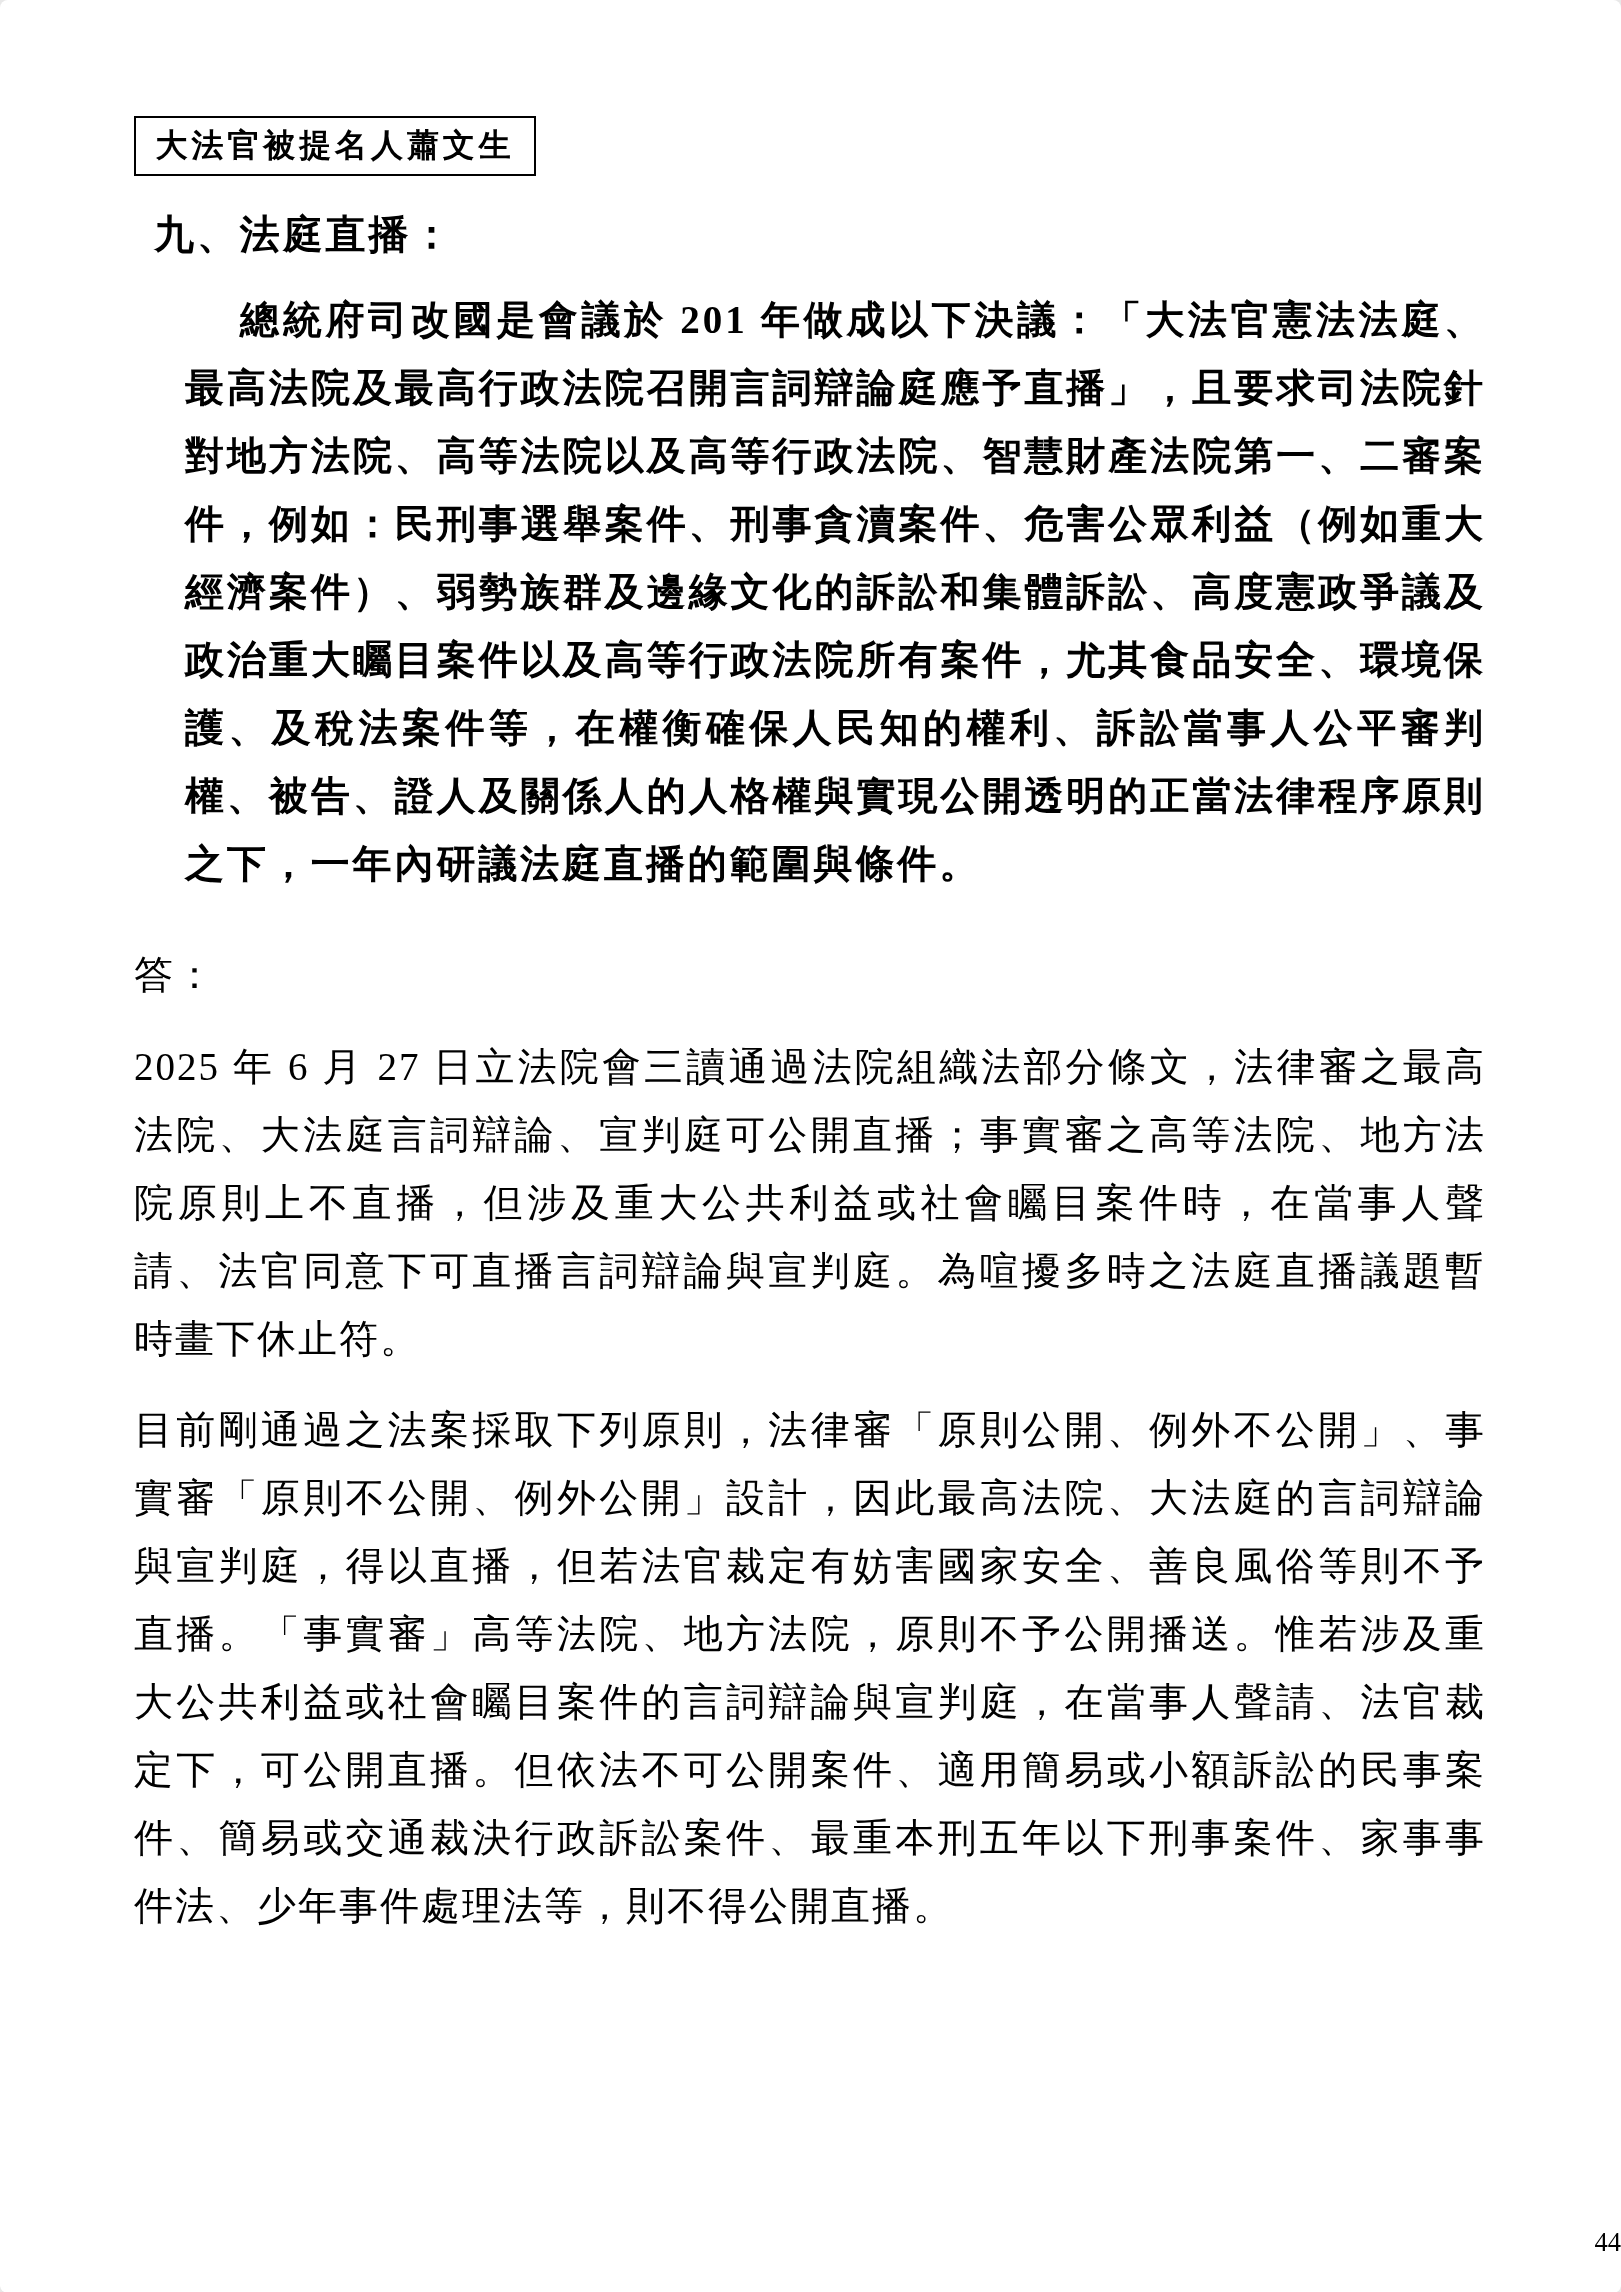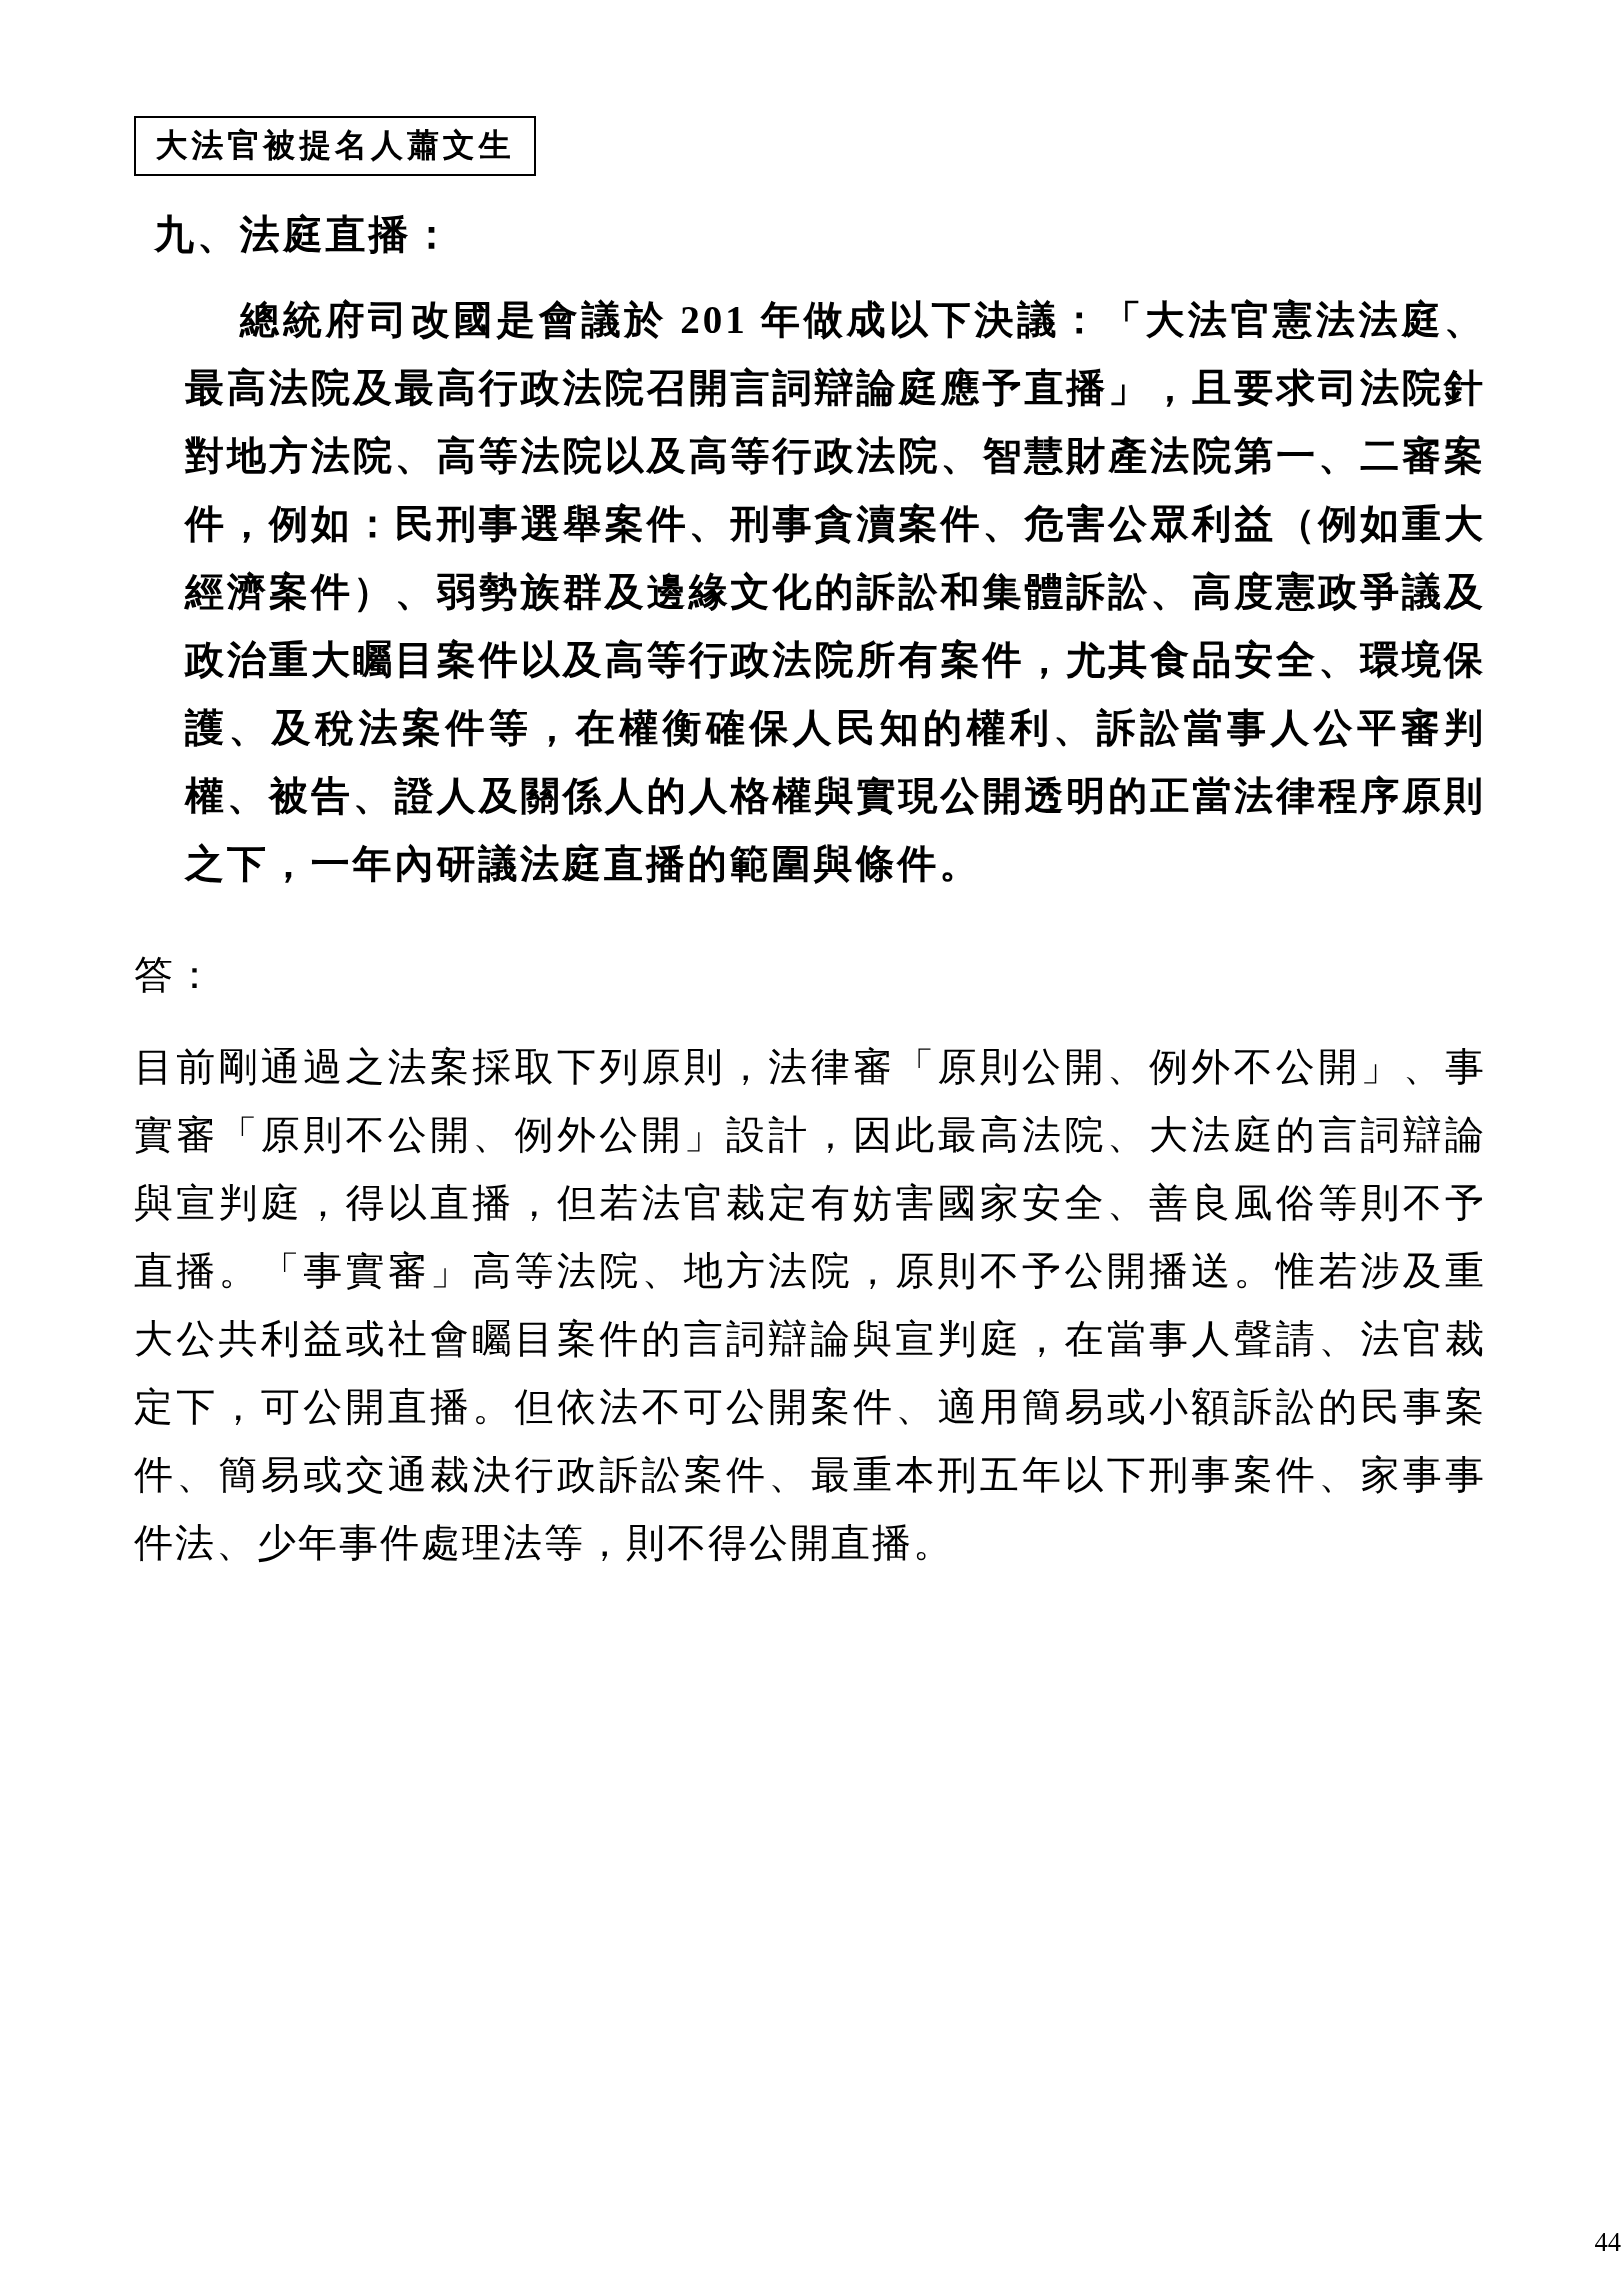--- a/index.html
+++ b/index.html
@@ -11,20 +11,21 @@
     position: relative;
     width: 1621px;
     height: 2293px;
     margin: 0 auto;
     background: #ffffff;
     box-sizing: border-box;
     padding: 116px 135px 0 134px;
     font-family: "Liberation Serif", "DejaVu Serif", serif;
     color: #000000;
     overflow: hidden;
+    border-radius: 8px;
   }
   .header-box {
     display: inline-block;
     border: 2px solid #000000;
     padding: 7.8px 19.6px 9.8px 19.6px;
     font-size: 32px;
     font-weight: 700;
     letter-spacing: 3.9px;
     line-height: 1.2;
   }
@@ -80,20 +81,21 @@
 
   <div class="header-box">大法官被提名人蕭文生</div>
 
   <div class="section-heading">九、法庭直播：</div>
 
   <p class="q-para">總統府司改國是會議於 201 年做成以下決議：「大法官憲法法庭、最高法院及最高行政法院召開言詞辯論庭應予直播」，且要求司法院針對地方法院、高等法院以及高等行政法院、智慧財產法院第一、二審案件，例如：民刑事選舉案件、刑事貪瀆案件、危害公眾利益（例如重大經濟案件）、弱勢族群及邊緣文化的訴訟和集體訴訟、高度憲政爭議及政治重大矚目案件以及高等行政法院所有案件，尤其食品安全、環境保護、及稅法案件等，在權衡確保人民知的權利、訴訟當事人公平審判權、被告、證人及關係人的人格權與實現公開透明的正當法律程序原則之下，一年內研議法庭直播的範圍與條件。</p>
 
 
   <div class="answer-label">答：</div>
 
+  <p class="a-para">2025 年 6 月 27 日立法院會三讀通過法院組織法部分條文，法律審之最高法院、大法庭言詞辯論、宣判庭可公開直播；事實審之高等法院、地方法院原則上不直播，但涉及重大公共利益或社會矚目案件時，在當事人聲請、法官同意下可直播言詞辯論與宣判庭。為喧擾多時之法庭直播議題暫時畫下休止符。</p>
 
   <p class="a-para">目前剛通過之法案採取下列原則，法律審「原則公開、例外不公開」、事實審「原則不公開、例外公開」設計，因此最高法院、大法庭的言詞辯論與宣判庭，得以直播，但若法官裁定有妨害國家安全、善良風俗等則不予直播。「事實審」高等法院、地方法院，原則不予公開播送。惟若涉及重大公共利益或社會矚目案件的言詞辯論與宣判庭，在當事人聲請、法官裁定下，可公開直播。但依法不可公開案件、適用簡易或小額訴訟的民事案件、簡易或交通裁決行政訴訟案件、最重本刑五年以下刑事案件、家事事件法、少年事件處理法等，則不得公開直播。</p>
 
 
   <div class="page-number">44</div>
 
 </div>
 
 
 </body></html>

